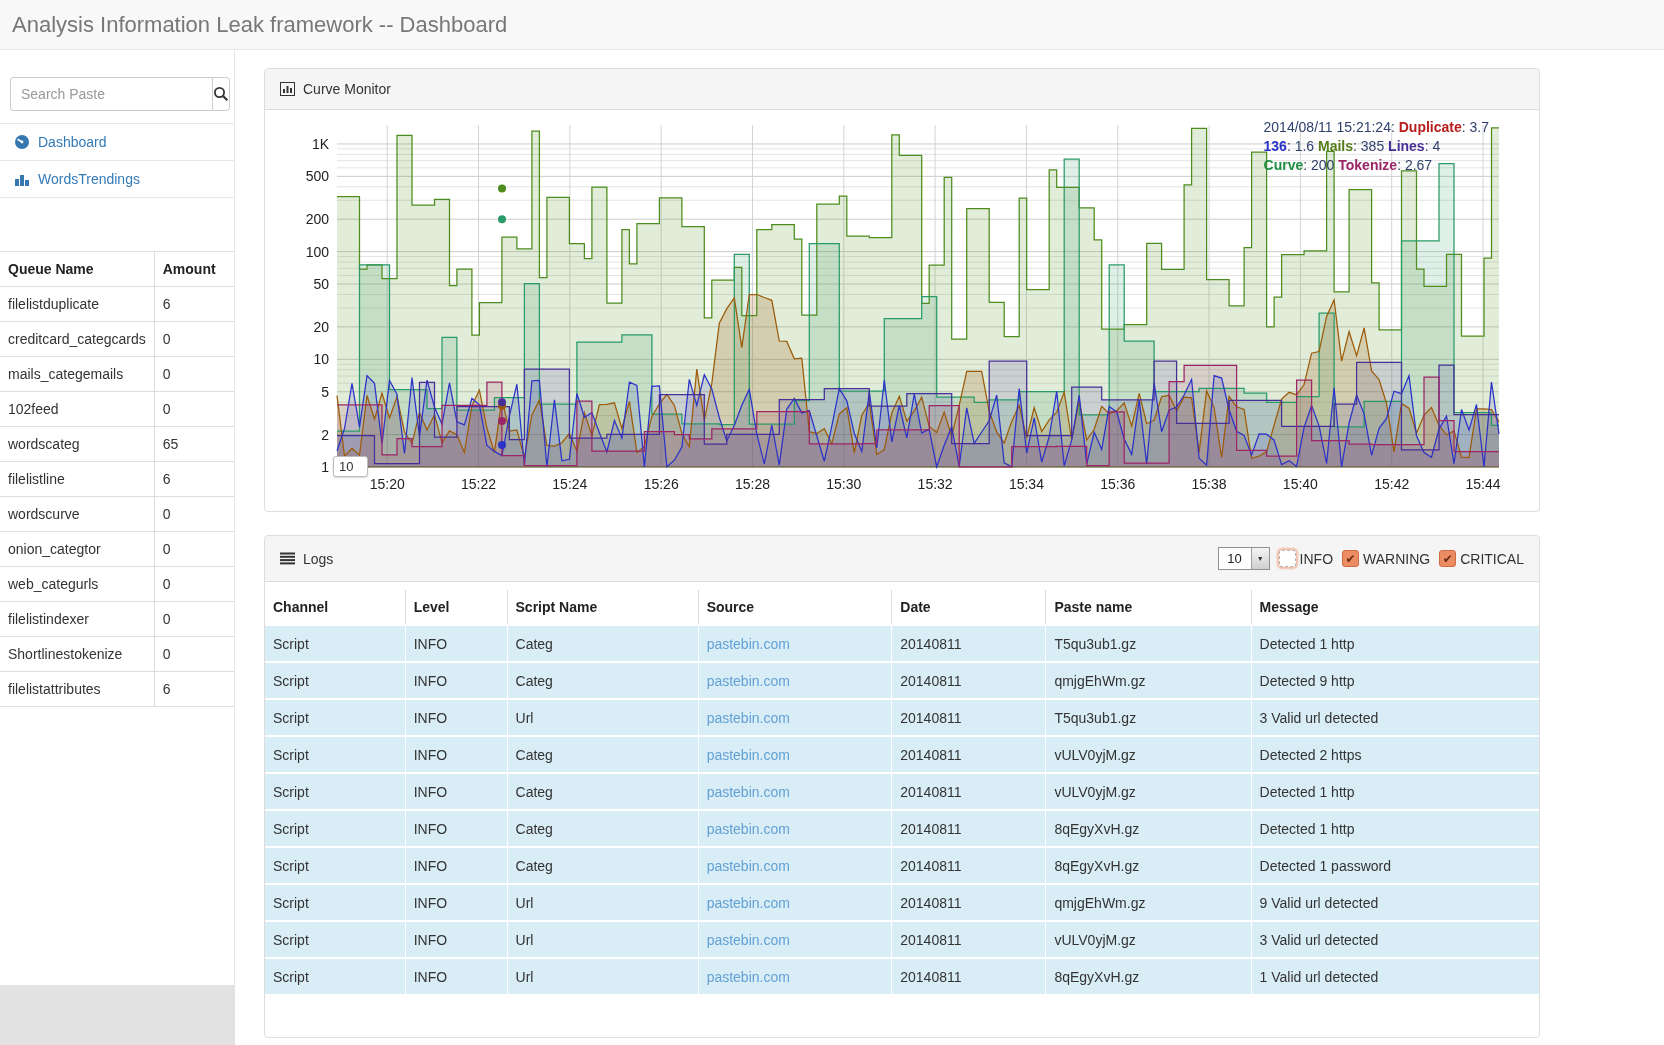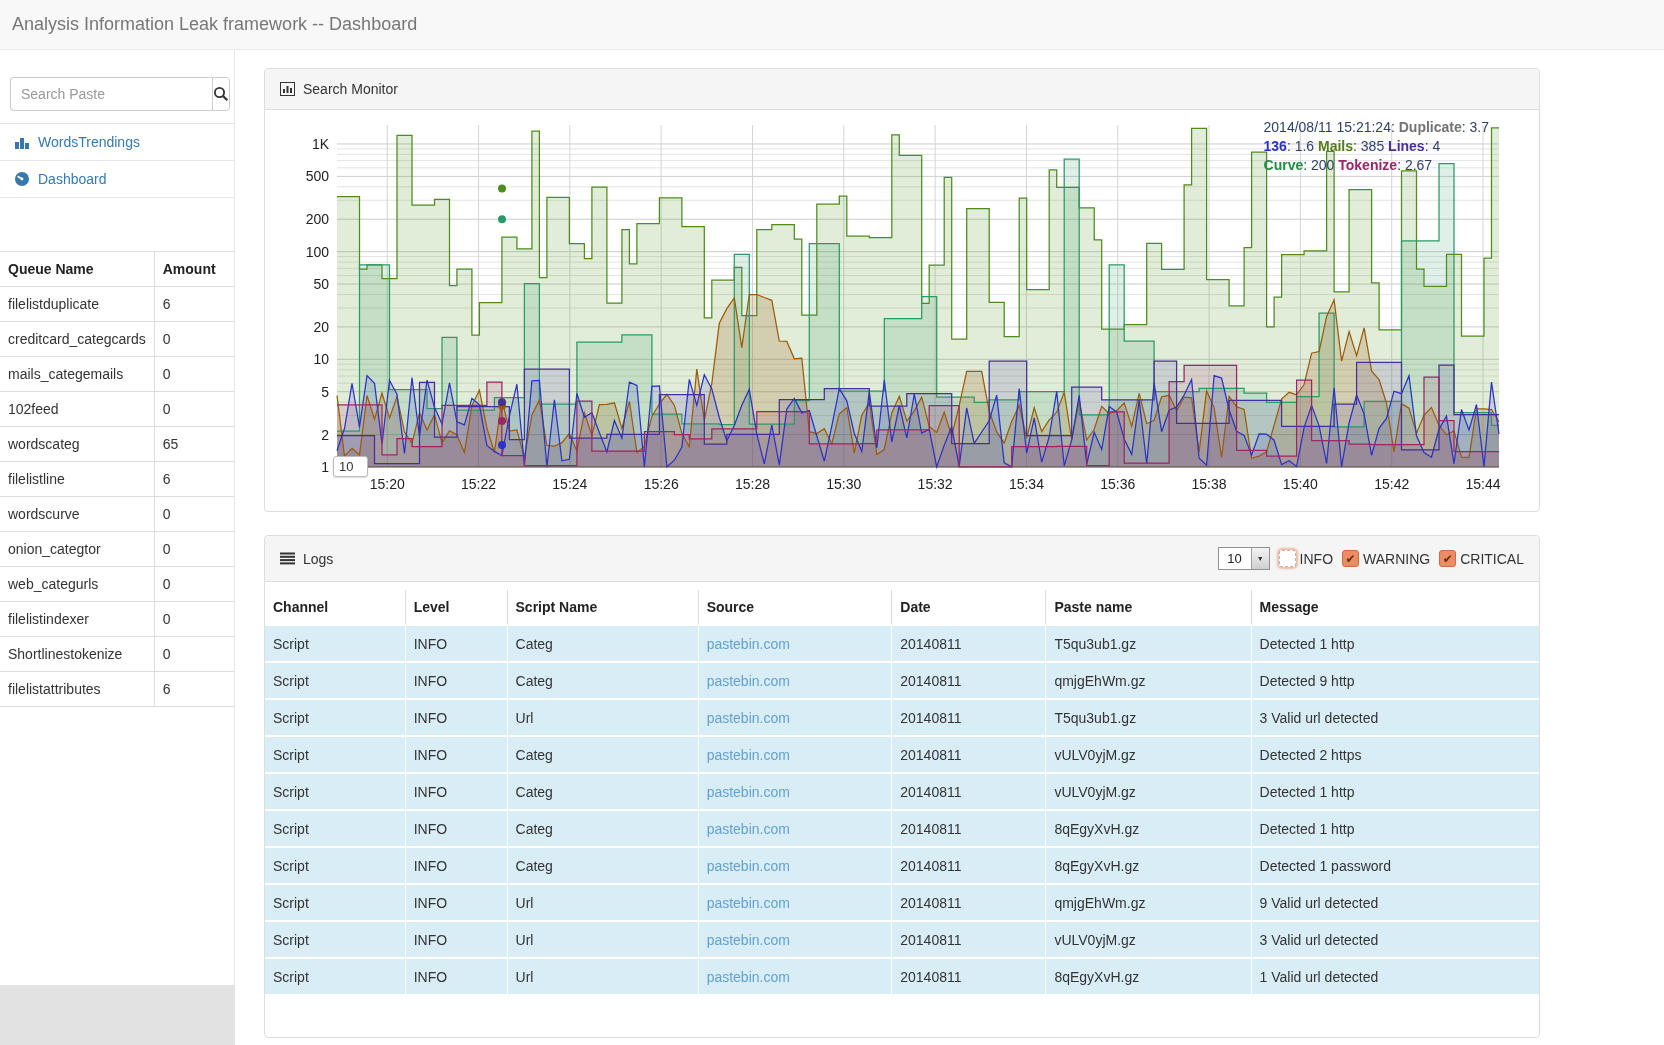--- a/index.html
+++ b/index.html
@@ -8,21 +8,21 @@
     background:#ffffff;
     font-family:"Liberation Sans","DejaVu Sans",sans-serif;
     color:#333;
   }
   
   .navbar{
     position:absolute;left:0;top:0;width:100%;height:50px;
     background:#f8f8f8;border-bottom:1px solid #e7e7e7;box-sizing:border-box;
   }
   .navbar-title{
-    line-height:49px;padding-left:12px;font-size:18px;color:#777;
+    line-height:49px;padding-left:12px;font-size:22px;color:#777;
   }
   
   .sidebar{
     position:absolute;left:0;top:50px;width:235px;height:935px;
     background:#fff;border-right:1px solid #e7e7e7;box-sizing:border-box;
   }
   .sidebar-bottom{
     position:absolute;left:0;top:985px;width:235px;height:60px;
     background:#e2e2e2;
   }
@@ -145,33 +145,33 @@
     <button>
       <svg width="16" height="16" viewBox="0 0 16 16">
         <circle cx="6.5" cy="6.5" r="4.6" fill="none" stroke="#333" stroke-width="1.8"></circle>
         <line x1="10.2" y1="10.2" x2="14.3" y2="14.3" stroke="#333" stroke-width="2.2"></line>
       </svg>
     </button>
   </div>
   <div class="side-nav">
     <div class="nav-item">
       <svg width="16" height="16" viewBox="0 0 16 16">
+        <circle cx="8" cy="8" r="7" fill="#3677af"></circle>
+        <line x1="8" y1="8" x2="3.6" y2="5.2" stroke="#fff" stroke-width="1.7"></line>
+        <circle cx="8" cy="8" r="1.4" fill="#fff"></circle>
+      </svg>
+      <span>Dashboard</span>
+    </div>
+    <div class="nav-item">
+      <svg width="16" height="16" viewBox="0 0 16 16">
         <rect x="1" y="8" width="4" height="7" fill="#3677af"></rect>
         <rect x="6" y="4" width="4" height="11" fill="#3677af"></rect>
         <rect x="11" y="9" width="4" height="6" fill="#3677af"></rect>
       </svg>
       <span>WordsTrendings</span>
-    </div>
-    <div class="nav-item">
-      <svg width="16" height="16" viewBox="0 0 16 16">
-        <circle cx="8" cy="8" r="7" fill="#3677af"></circle>
-        <line x1="8" y1="8" x2="3.6" y2="5.2" stroke="#fff" stroke-width="1.7"></line>
-        <circle cx="8" cy="8" r="1.4" fill="#fff"></circle>
-      </svg>
-      <span>Dashboard</span>
     </div>
   </div>
   <table class="queue-table">
     <thead>
         <tr id="queue-head">
           <th>Queue Name</th>
           <th>Amount</th>
         </tr>
       </thead>
     <tbody id="queue-body">
@@ -231,21 +231,21 @@
 <div class="main">
 
   <div class="panel panel-queues">
     <div class="panel-heading">
       <svg width="15" height="14" viewBox="0 0 15 14">
         <rect x="0.5" y="0.5" width="14" height="13" fill="none" stroke="#333" stroke-width="1"></rect>
         <rect x="3" y="7" width="2" height="4" fill="#333"></rect>
         <rect x="6.5" y="4" width="2" height="7" fill="#333"></rect>
         <rect x="10" y="6" width="2" height="5" fill="#333"></rect>
       </svg>
-      <span>Search Monitor</span>
+      <span>Curve Monitor</span>
     </div>
     <div class="chart-area">
       <svg id="chart-svg" width="1254" height="383">
           <line x1="62" y1="352" x2="1224" y2="352" stroke="#cdcdcd" stroke-width="1"></line>
           <line x1="62" y1="319.58523287907934" x2="1224" y2="319.58523287907934" stroke="#cdcdcd" stroke-width="1"></line>
           <line x1="62" y1="300.6238096437317" x2="1224" y2="300.6238096437317" stroke="#e4e4e4" stroke-width="1"></line>
           <line x1="62" y1="287.1704657581587" x2="1224" y2="287.1704657581587" stroke="#e4e4e4" stroke-width="1"></line>
           <line x1="62" y1="276.73524153270324" x2="1224" y2="276.73524153270324" stroke="#cdcdcd" stroke-width="1"></line>
           <line x1="62" y1="268.20904252281105" x2="1224" y2="268.20904252281105" stroke="#e4e4e4" stroke-width="1"></line>
           <line x1="62" y1="261.0002439757324" x2="1224" y2="261.0002439757324" stroke="#e4e4e4" stroke-width="1"></line>
@@ -320,21 +320,21 @@
           <path d="M62.0,320.6H69.5V320.6H77.0V320.6H84.5V320.6H92.0V320.6H99.5V348.6H107.0V348.6H114.5V348.6H122.0V348.6H129.5V348.6H137.0V348.6H144.5V267.4H152.0V267.4H159.5V322.2H167.0V322.2H174.5V322.2H181.9V291.6H189.4V291.6H196.9V291.6H204.4V291.6H211.9V291.6H219.4V291.6H226.9V291.6H234.4V324.7H241.9V324.7H249.4V254.1H256.9V254.1H264.4V254.1H271.9V254.1H279.4V254.1H286.9V254.1H294.4V323.1H301.9V323.1H309.4V323.1H316.9V323.1H324.4V323.1H331.9V319.4H339.4V319.4H346.9V319.4H354.4V319.4H361.9V319.4H369.4V319.4H376.9V319.4H384.4V279.6H391.9V279.6H399.4V279.6H406.9V279.6H414.3V279.6H421.8V279.6H429.3V329.2H436.8V329.2H444.3V329.2H451.8V319.4H459.3V319.4H466.8V319.4H474.3V319.4H481.8V319.4H489.3V319.4H496.8V319.4H504.3V284.5H511.8V284.5H519.3V284.5H526.8V284.5H534.3V284.5H541.8V284.5H549.3V273.6H556.8V273.6H564.3V273.6H571.8V273.6H579.3V273.6H586.8V273.6H594.3V291.1H601.8V291.1H609.3V291.1H616.8V291.1H624.3V291.1H631.8V278.7H639.3V278.7H646.7V278.7H654.2V278.7H661.7V278.7H669.2V278.7H676.7V328.5H684.2V328.5H691.7V328.5H699.2V328.5H706.7V328.5H714.2V246.0H721.7V246.0H729.2V246.0H736.7V246.0H744.2V246.0H751.7V320.6H759.2V320.6H766.7V320.6H774.2V320.6H781.7V320.6H789.2V320.6H796.7V272.1H804.2V272.1H811.7V272.1H819.2V272.1H826.7V284.8H834.2V284.8H841.7V284.8H849.2V284.8H856.7V284.8H864.2V284.8H871.7V284.8H879.1V246.2H886.6V246.2H894.1V246.2H901.6V308.3H909.1V308.3H916.6V308.3H924.1V308.3H931.6V308.3H939.1V308.3H946.6V308.3H954.1V285.4H961.6V285.4H969.1V285.4H976.6V285.4H984.1V285.4H991.6V285.4H999.1V285.4H1006.6V311.4H1014.1V311.4H1021.6V311.4H1029.1V311.4H1036.6V311.4H1044.1V311.4H1051.6V311.4H1059.1V289.2H1066.6V289.2H1074.1V289.2H1081.6V247.4H1089.1V247.4H1096.6V247.4H1104.1V247.4H1111.5V247.4H1119.0V247.4H1126.5V334.8H1134.0V334.8H1141.5V334.8H1149.0V334.8H1156.5V334.8H1164.0V250.2H1171.5V250.2H1179.0V299.5H1186.5V299.5H1194.0V299.5H1201.5V299.5H1209.0V299.5H1216.5V299.5H1224.0V299.5" fill="none" stroke="#452f99" stroke-width="1.25"></path>
           <path d="M62.0,289.9H69.5V289.9H77.0V289.9H84.5V289.9H92.0V289.9H99.5V289.9H107.0V339.9H114.5V339.9H122.0V323.7H129.5V323.7H137.0V331.7H144.5V331.7H152.0V331.7H159.5V331.7H167.0V290.3H174.5V290.3H181.9V290.3H189.4V290.3H196.9V290.3H204.4V290.3H211.9V267.2H219.4V267.2H226.9V340.6H234.4V340.6H241.9V340.6H249.4V350.5H256.9V350.5H264.4V350.5H271.9V350.5H279.4V350.5H286.9V350.5H294.4V350.5H301.9V286.2H309.4V286.2H316.9V336.1H324.4V336.1H331.9V336.1H339.4V336.1H346.9V336.1H354.4V336.1H361.9V336.1H369.4V316.7H376.9V316.7H384.4V316.7H391.9V316.7H399.4V319.5H406.9V319.5H414.3V323.9H421.8V323.9H429.3V323.9H436.8V313.9H444.3V313.9H451.8V313.9H459.3V313.9H466.8V313.9H474.3V313.9H481.8V296.5H489.3V296.5H496.8V296.5H504.3V296.5H511.8V296.5H519.3V296.5H526.8V296.5H534.3V328.8H541.8V328.8H549.3V328.8H556.8V328.8H564.3V328.8H571.8V328.8H579.3V328.8H586.8V328.5H594.3V328.5H601.8V314.8H609.3V314.8H616.8V314.8H624.3V314.8H631.8V314.8H639.3V314.8H646.7V314.8H654.2V290.6H661.7V290.6H669.2V290.6H676.7V290.6H684.2V351.8H691.7V351.8H699.2V351.8H706.7V351.8H714.2V351.8H721.7V351.8H729.2V351.8H736.7V331.5H744.2V331.5H751.7V331.5H759.2V331.5H766.7V331.5H774.2V331.5H781.7V331.3H789.2V331.3H796.7V331.3H804.2V331.3H811.7V350.7H819.2V350.7H826.7V350.7H834.2V296.8H841.7V296.8H849.2V348.1H856.7V348.1H864.2V348.1H871.7V348.1H879.1V348.1H886.6V348.1H894.1V266.6H901.6V266.6H909.1V250.4H916.6V250.4H924.1V250.4H931.6V250.4H939.1V250.4H946.6V250.4H954.1V250.4H961.6V335.4H969.1V335.4H976.6V335.4H984.1V335.4H991.6V341.2H999.1V341.2H1006.6V341.2H1014.1V341.2H1021.6V265.0H1029.1V265.0H1036.6V325.6H1044.1V325.6H1051.6V325.6H1059.1V325.6H1066.6V325.6H1074.1V329.2H1081.6V329.2H1089.1V329.2H1096.6V329.6H1104.1V329.6H1111.5V329.6H1119.0V329.6H1126.5V329.6H1134.0V329.6H1141.5V329.6H1149.0V262.1H1156.5V262.1H1164.0V305.5H1171.5V305.5H1179.0V336.7H1186.5V336.7H1194.0V336.7H1201.5V336.7H1209.0V336.7H1216.5V336.7H1224.0V336.7" fill="none" stroke="#9c2566" stroke-width="1.25"></path>
           <circle cx="227.004" cy="73.59881521955802" r="4" fill="#4e8c1e"></circle>
           <circle cx="227.004" cy="104.22618170264448" r="4" fill="#2a9a68"></circle>
           <circle cx="227.004" cy="290.8163079140587" r="4" fill="#9d5b09"></circle>
           <circle cx="227.004" cy="330.02045710453484" r="4" fill="#2b32c8"></circle>
           <circle cx="227.004" cy="287.1704657581587" r="4" fill="#452f99"></circle>
           <circle cx="227.004" cy="306.07346971823034" r="4" fill="#9c2566"></circle>
         </svg>
       <div class="chart-legend" id="chart-legend">
-          <div><span>2014/08/11 15:21:24: </span><b style="color: #737373;">Duplicate</b><span>: 3.7</span></div>
+          <div><span>2014/08/11 15:21:24: </span><b style="color: #b91c1c;">Duplicate</b><span>: 3.7</span></div>
           <div><b style="color: rgb(43, 50, 200);">136</b><span>: 1.6 </span><b style="color: rgb(86, 125, 27);">Mails</b><span>: 385 </span><b style="color: rgb(69, 47, 153);">Lines</b><span>: 4</span></div>
           <div><b style="color: rgb(31, 143, 68);">Curve</b><span>: 200 </span><b style="color: rgb(156, 37, 102);">Tokenize</b><span>: 2.67</span></div>
         </div>
       <input class="roll-input" value="10" style="">
     </div>
   </div>
 
   <div class="panel panel-logs">
     <div class="panel-heading">
       <div class="heading-left">

